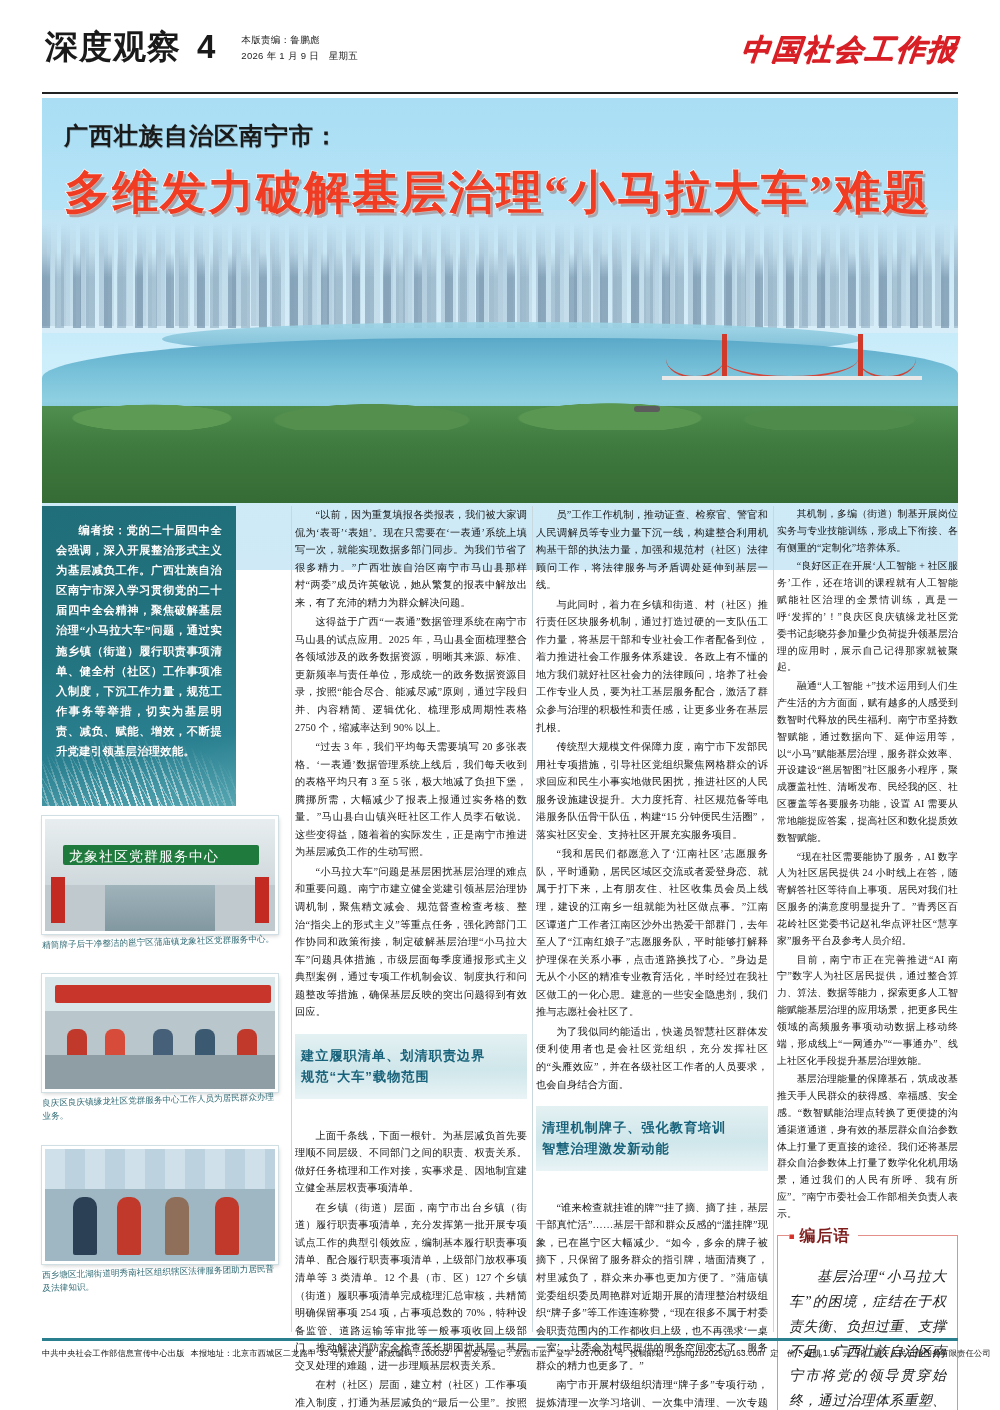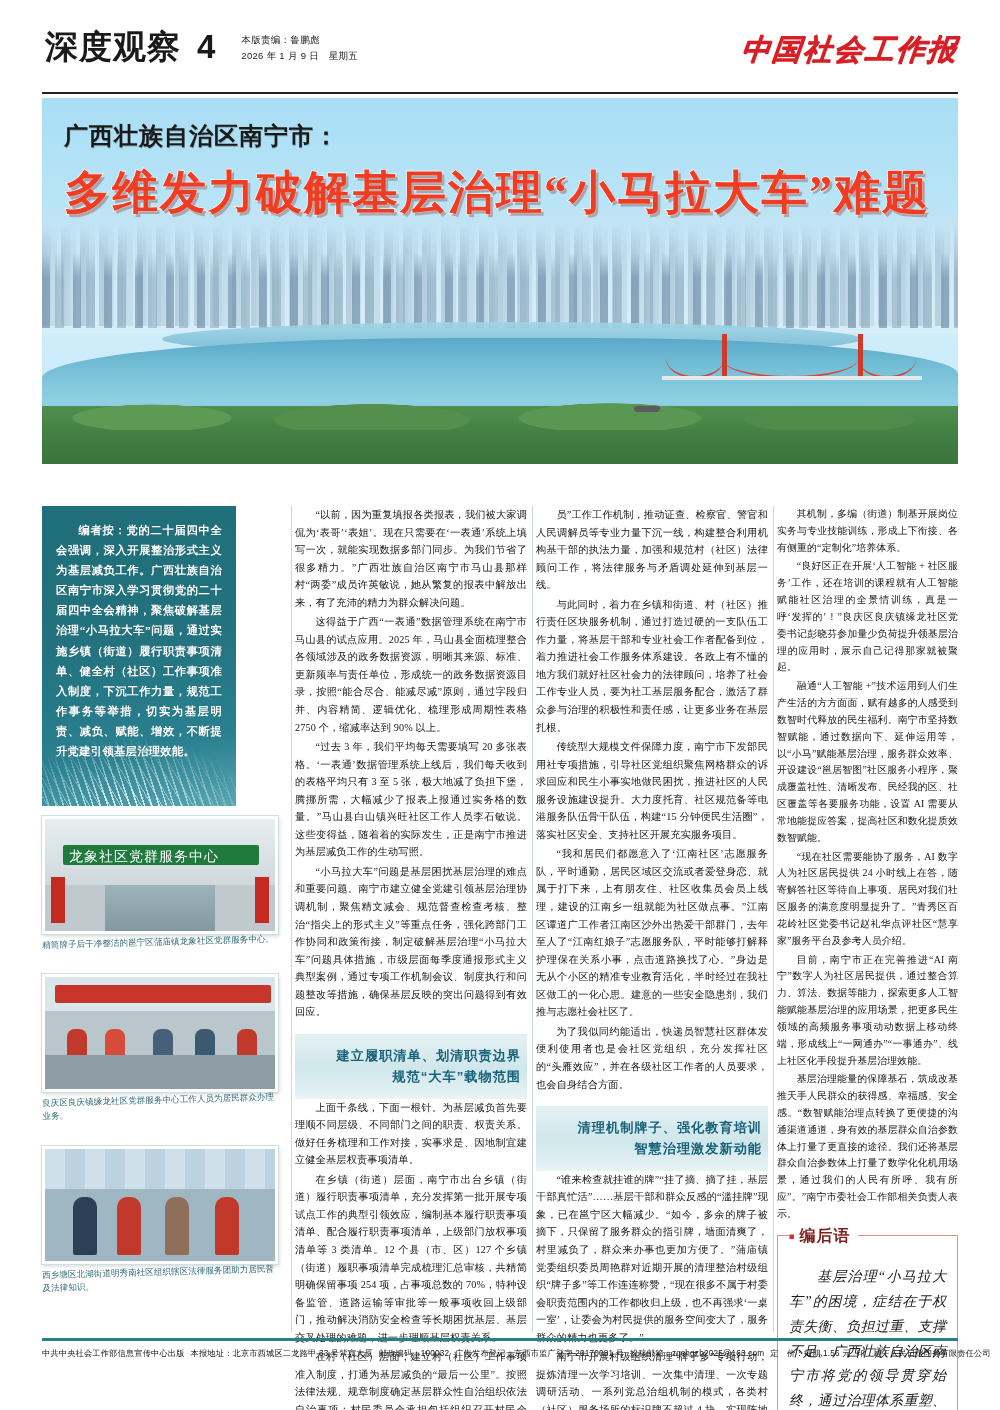--- a/index.html
+++ b/index.html
@@ -41,21 +41,21 @@
     font-size:29px; font-weight:700; font-style:italic;
     letter-spacing:2px; transform:skewX(-6deg);
     text-shadow:0.5px 0.5px 0 #d81f26;
   }
   .mast-rule {
     position:absolute; left:42px; top:92px; width:916px; height:2px; background:#222;
   }
 
   
   .hero {
-    position:absolute; left:42px; top:98px; width:916px; height:366px;
+    position:absolute; left:42px; top:98px; width:916px; height:472px;
     overflow:hidden;
     background:linear-gradient(180deg,#a9def4 0%, #bfe7f8 42%, #cdeefb 55%, #cfe9f6 100%);
   }
   .hero-title-zone { position:relative; z-index:4; padding:22px 0 0 22px; }
   .kicker {
     font-family:"Liberation Serif","DejaVu Serif",serif;
     font-size:24px; font-weight:700; color:#1a1a1a; letter-spacing:1px;
     text-shadow:0.6px 0.6px 0 rgba(0,0,0,.25);
   }
   .headline {
@@ -215,23 +215,23 @@
   
   .atext {
     font-family:"Liberation Serif","DejaVu Serif",serif;
     font-size:10.2px; line-height:1.72; text-align:justify;
     color:#161616; text-indent:2em; margin-bottom:2px;
     letter-spacing:.15px;
   }
   .c4 .atext { font-size:9.9px; line-height:1.70; }
 
   .subhead {
-    margin:13px 0 0 0; padding:11px 6px;
+    margin:13px 0 28px 0; padding:11px 6px;
     background:linear-gradient(180deg,#e4f1f3 0%, #cfe6ea 55%, #e9f4f6 100%);
-    text-align:right; color:#17627a;
+    text-align:left; color:#17627a;
     font-family:"Liberation Sans","DejaVu Sans",sans-serif;
     font-weight:700; font-size:13.2px; line-height:1.62; letter-spacing:1px;
   }
 
   
   .afterword {
     margin-top:12px; border:1.5px solid #e38f8a; padding:10px 11px 12px 11px;
     background:#fff; position:relative;
   }
   .aw-title {

